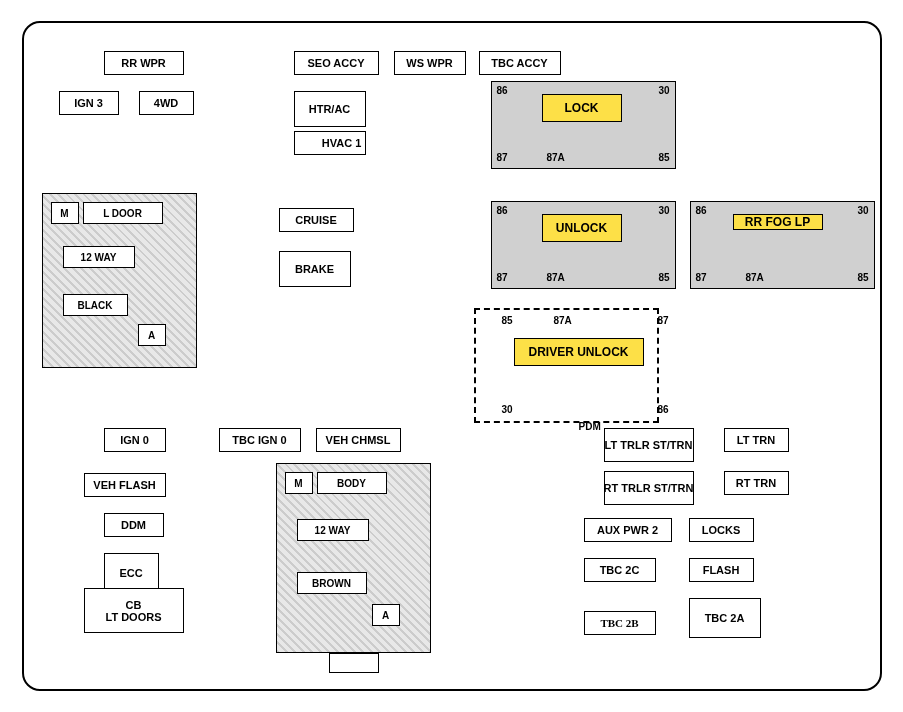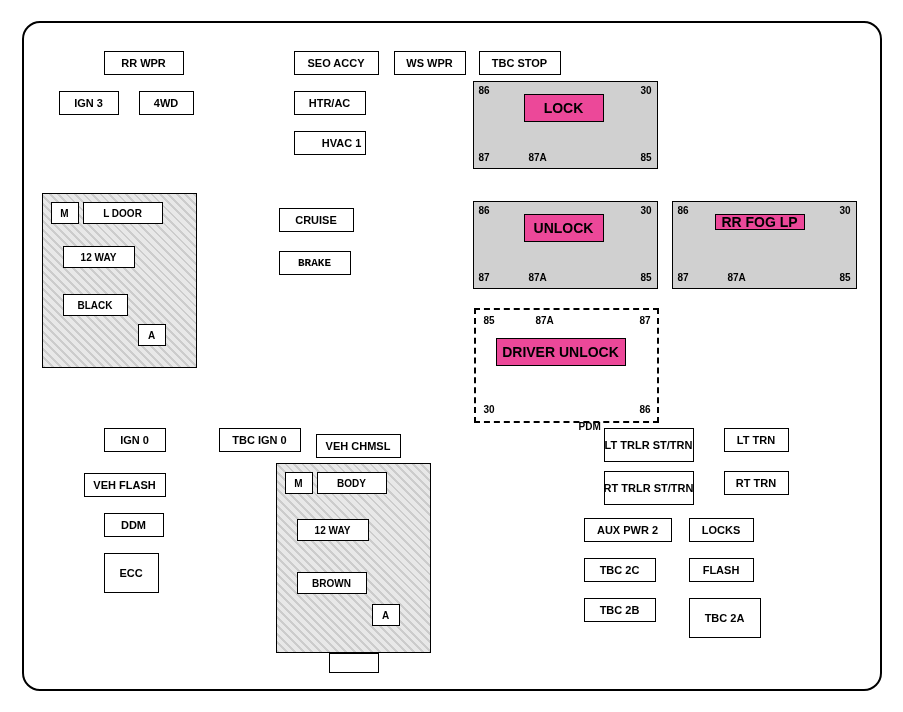--- a/index.html
+++ b/index.html
@@ -31,29 +31,30 @@
       background: #fff;
       font-weight: bold;
       font-size: 11px;
       white-space: nowrap;
       position: absolute;
     }
     .relay-box {
       border: 1.5px solid #000;
       background: #d0d0d0;
       position: absolute;
+      margin-left: 18px;
     }
     .relay-inner {
       border: 1.5px solid #000;
-      background: #ec4899;
+      background: #fde047;
       display: inline-flex;
       align-items: center;
       justify-content: center;
       font-weight: bold;
-      font-size: 14px;
+      font-size: 12px;
       white-space: nowrap;
       position: absolute;
     }
     .relay-corner {
       position: absolute;
       font-weight: bold;
       font-size: 10px;
     }
     
     .connector-group {
@@ -101,25 +102,25 @@
     }
   </style>
 </head>
 <body>
 
 <div class="main-container">
 
   <div class="fuse-box" style="left:80px;top:28px;width:80px;height:24px;">RR WPR</div>
   <div class="fuse-box" style="left:270px;top:28px;width:85px;height:24px;">SEO ACCY</div>
   <div class="fuse-box" style="left:370px;top:28px;width:72px;height:24px;">WS WPR</div>
-  <div class="fuse-box" style="left:455px;top:28px;width:82px;height:24px;">TBC STOP</div>
+  <div class="fuse-box" style="left:455px;top:28px;width:82px;height:24px;">TBC ACCY</div>
 
   <div class="fuse-box" style="left:35px;top:68px;width:60px;height:24px;">IGN 3</div>
   <div class="fuse-box" style="left:115px;top:68px;width:55px;height:24px;">4WD</div>
-  <div class="fuse-box" style="left:270px;top:68px;width:72px;height:24px;">HTR/AC</div>
+  <div class="fuse-box" style="left:270px;top:68px;width:72px;height:36px;">HTR/AC</div>
 
   <div class="relay-box" style="left:449px;top:58px;width:185px;height:88px;">
     <span class="relay-corner" style="left:5px;top:3px;">86</span>
     <span class="relay-corner" style="right:5px;top:3px;">30</span>
     <div class="relay-inner" style="left:50px;top:12px;width:80px;height:28px;">LOCK</div>
     <span class="relay-corner" style="left:5px;bottom:5px;">87</span>
     <span class="relay-corner" style="left:55px;bottom:5px;">87A</span>
     <span class="relay-corner" style="right:5px;bottom:5px;">85</span>
   </div>
 
@@ -146,39 +147,39 @@
 
   <div class="relay-box" style="left:648px;top:178px;width:185px;height:88px;">
     <span class="relay-corner" style="left:5px;top:3px;">86</span>
     <span class="relay-corner" style="right:5px;top:3px;">30</span>
     <div class="relay-inner" style="left:42px;top:12px;width:90px;height:16px;">RR FOG LP</div>
     <span class="relay-corner" style="left:5px;bottom:5px;">87</span>
     <span class="relay-corner" style="left:55px;bottom:5px;">87A</span>
     <span class="relay-corner" style="right:5px;bottom:5px;">85</span>
   </div>
 
-  <div class="fuse-box" style="left:255px;top:228px;width:72px;height:24px;font-family:Liberation Mono, monospace;">BRAKE</div>
+  <div class="fuse-box" style="left:255px;top:228px;width:72px;height:36px;">BRAKE</div>
 
 
   <div class="pdm-box" style="left:450px;top:285px;width:185px;height:115px;">
 
     <div class="relay-box" style="left:0;top:0;width:183px;height:113px;border:none;background:transparent;">
       <span class="relay-corner" style="left:8px;top:5px;">85</span>
       <span class="relay-corner" style="left:60px;top:5px;">87A</span>
       <span class="relay-corner" style="right:8px;top:5px;">87</span>
       <div class="relay-inner" style="left:20px;top:28px;width:130px;height:28px;">DRIVER UNLOCK</div>
       <span class="relay-corner" style="left:8px;bottom:8px;">30</span>
       <span class="relay-corner" style="right:8px;bottom:8px;">86</span>
     </div>
   </div>
   <span class="pdm-label" style="left:555px;top:398px;">PDM</span>
 
   <div class="fuse-box" style="left:80px;top:405px;width:62px;height:24px;">IGN 0</div>
   <div class="fuse-box" style="left:195px;top:405px;width:82px;height:24px;">TBC IGN 0</div>
-  <div class="fuse-box" style="left:292px;top:405px;width:85px;height:24px;margin-top:6px;">VEH CHMSL</div>
+  <div class="fuse-box" style="left:292px;top:405px;width:85px;height:24px;">VEH CHMSL</div>
 
   <div class="fuse-box" style="left:580px;top:405px;width:90px;height:34px;text-align:center;line-height:1.3;">LT TRLR
 ST/TRN</div>
   <div class="fuse-box" style="left:700px;top:405px;width:65px;height:24px;">LT TRN</div>
 
   <div class="fuse-box" style="left:60px;top:450px;width:82px;height:24px;">VEH FLASH</div>
 
   <div class="fuse-box" style="left:580px;top:448px;width:90px;height:34px;text-align:center;line-height:1.3;">RT TRLR
 ST/TRN</div>
   <div class="fuse-box" style="left:700px;top:448px;width:65px;height:24px;">RT TRN</div>
@@ -186,22 +187,24 @@
   <div class="fuse-box" style="left:80px;top:490px;width:60px;height:24px;">DDM</div>
 
   <div class="fuse-box" style="left:560px;top:495px;width:88px;height:24px;">AUX PWR 2</div>
   <div class="fuse-box" style="left:665px;top:495px;width:65px;height:24px;">LOCKS</div>
 
   <div class="fuse-box" style="left:80px;top:530px;width:55px;height:40px;">ECC</div>
 
   <div class="fuse-box" style="left:560px;top:535px;width:72px;height:24px;">TBC 2C</div>
   <div class="fuse-box" style="left:665px;top:535px;width:65px;height:24px;">FLASH</div>
 
-
-  <div class="fuse-box" style="left:560px;top:575px;width:72px;height:24px;">TBC 2B</div>
+  <div class="fuse-box" style="left:60px;top:565px;width:100px;height:45px;text-align:center;flex-direction:column;white-space:pre-line;">CB
+LT DOORS</div>
+
+  <div class="fuse-box" style="left:560px;top:588px;width:72px;height:24px;font-family:Liberation Serif, serif;">TBC 2B</div>
   <div class="fuse-box" style="left:665px;top:575px;width:72px;height:40px;">TBC 2A</div>
 
   <div class="connector-group" style="left:252px;top:440px;width:155px;height:190px;">
     <div class="connector-inner" style="left:8px;top:8px;width:28px;height:22px;">M</div>
     <div class="connector-inner" style="left:40px;top:8px;width:70px;height:22px;">BODY</div>
     <div class="connector-inner" style="left:20px;top:55px;width:72px;height:22px;">12 WAY</div>
     <div class="connector-inner" style="left:20px;top:108px;width:70px;height:22px;">BROWN</div>
     <div class="connector-inner" style="left:95px;top:140px;width:28px;height:22px;">A</div>
   </div>
 

